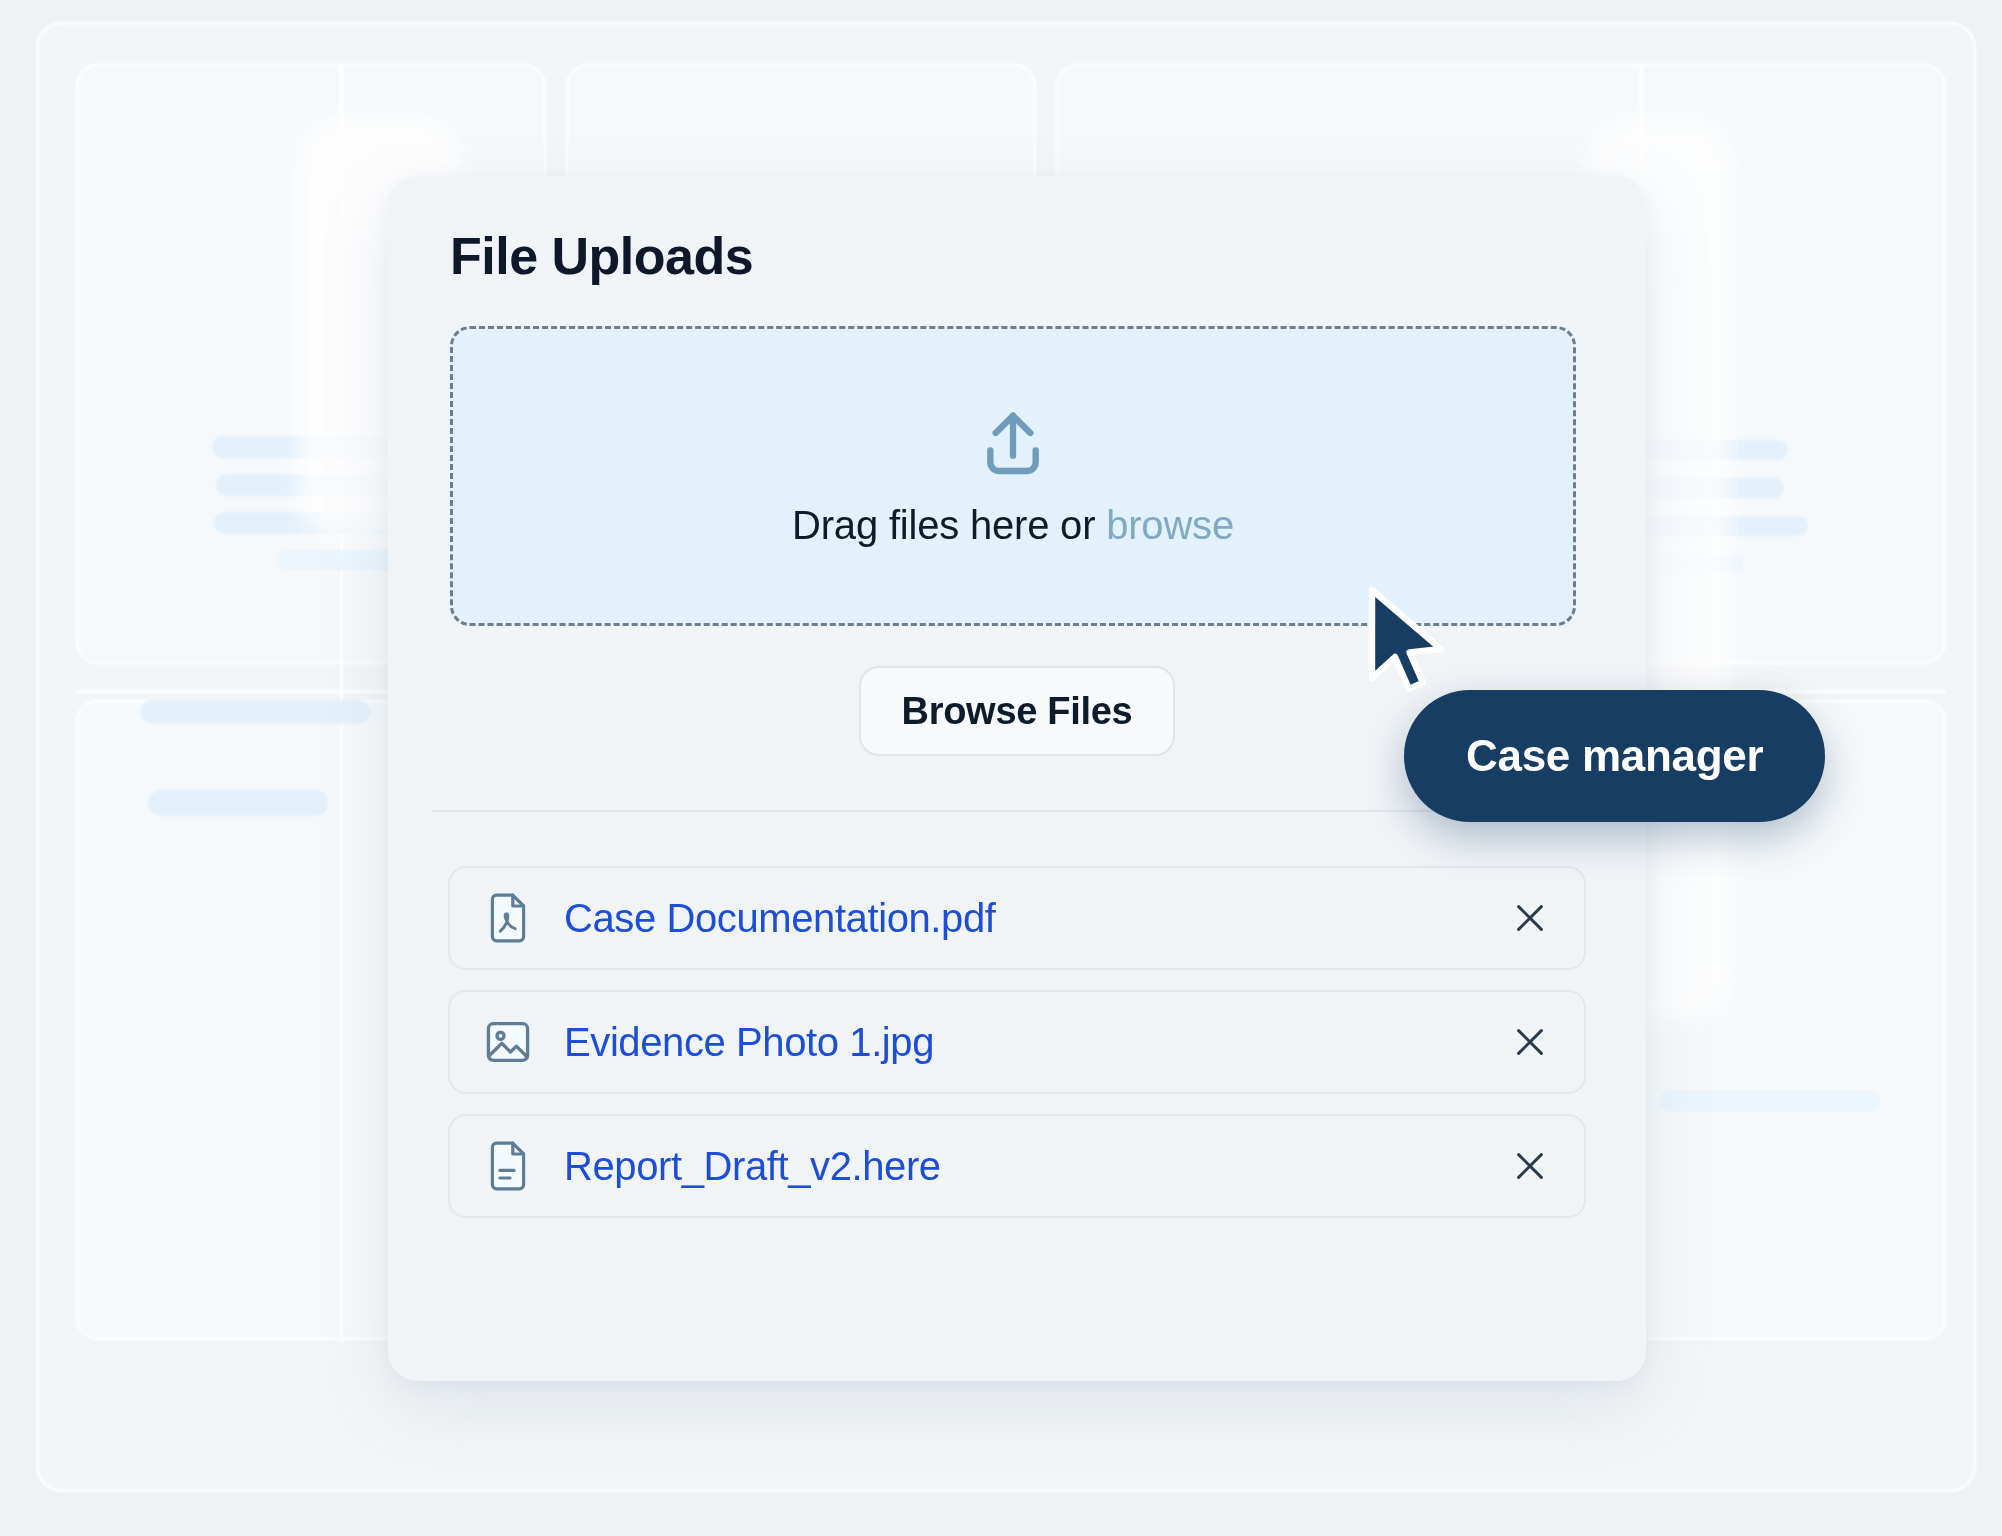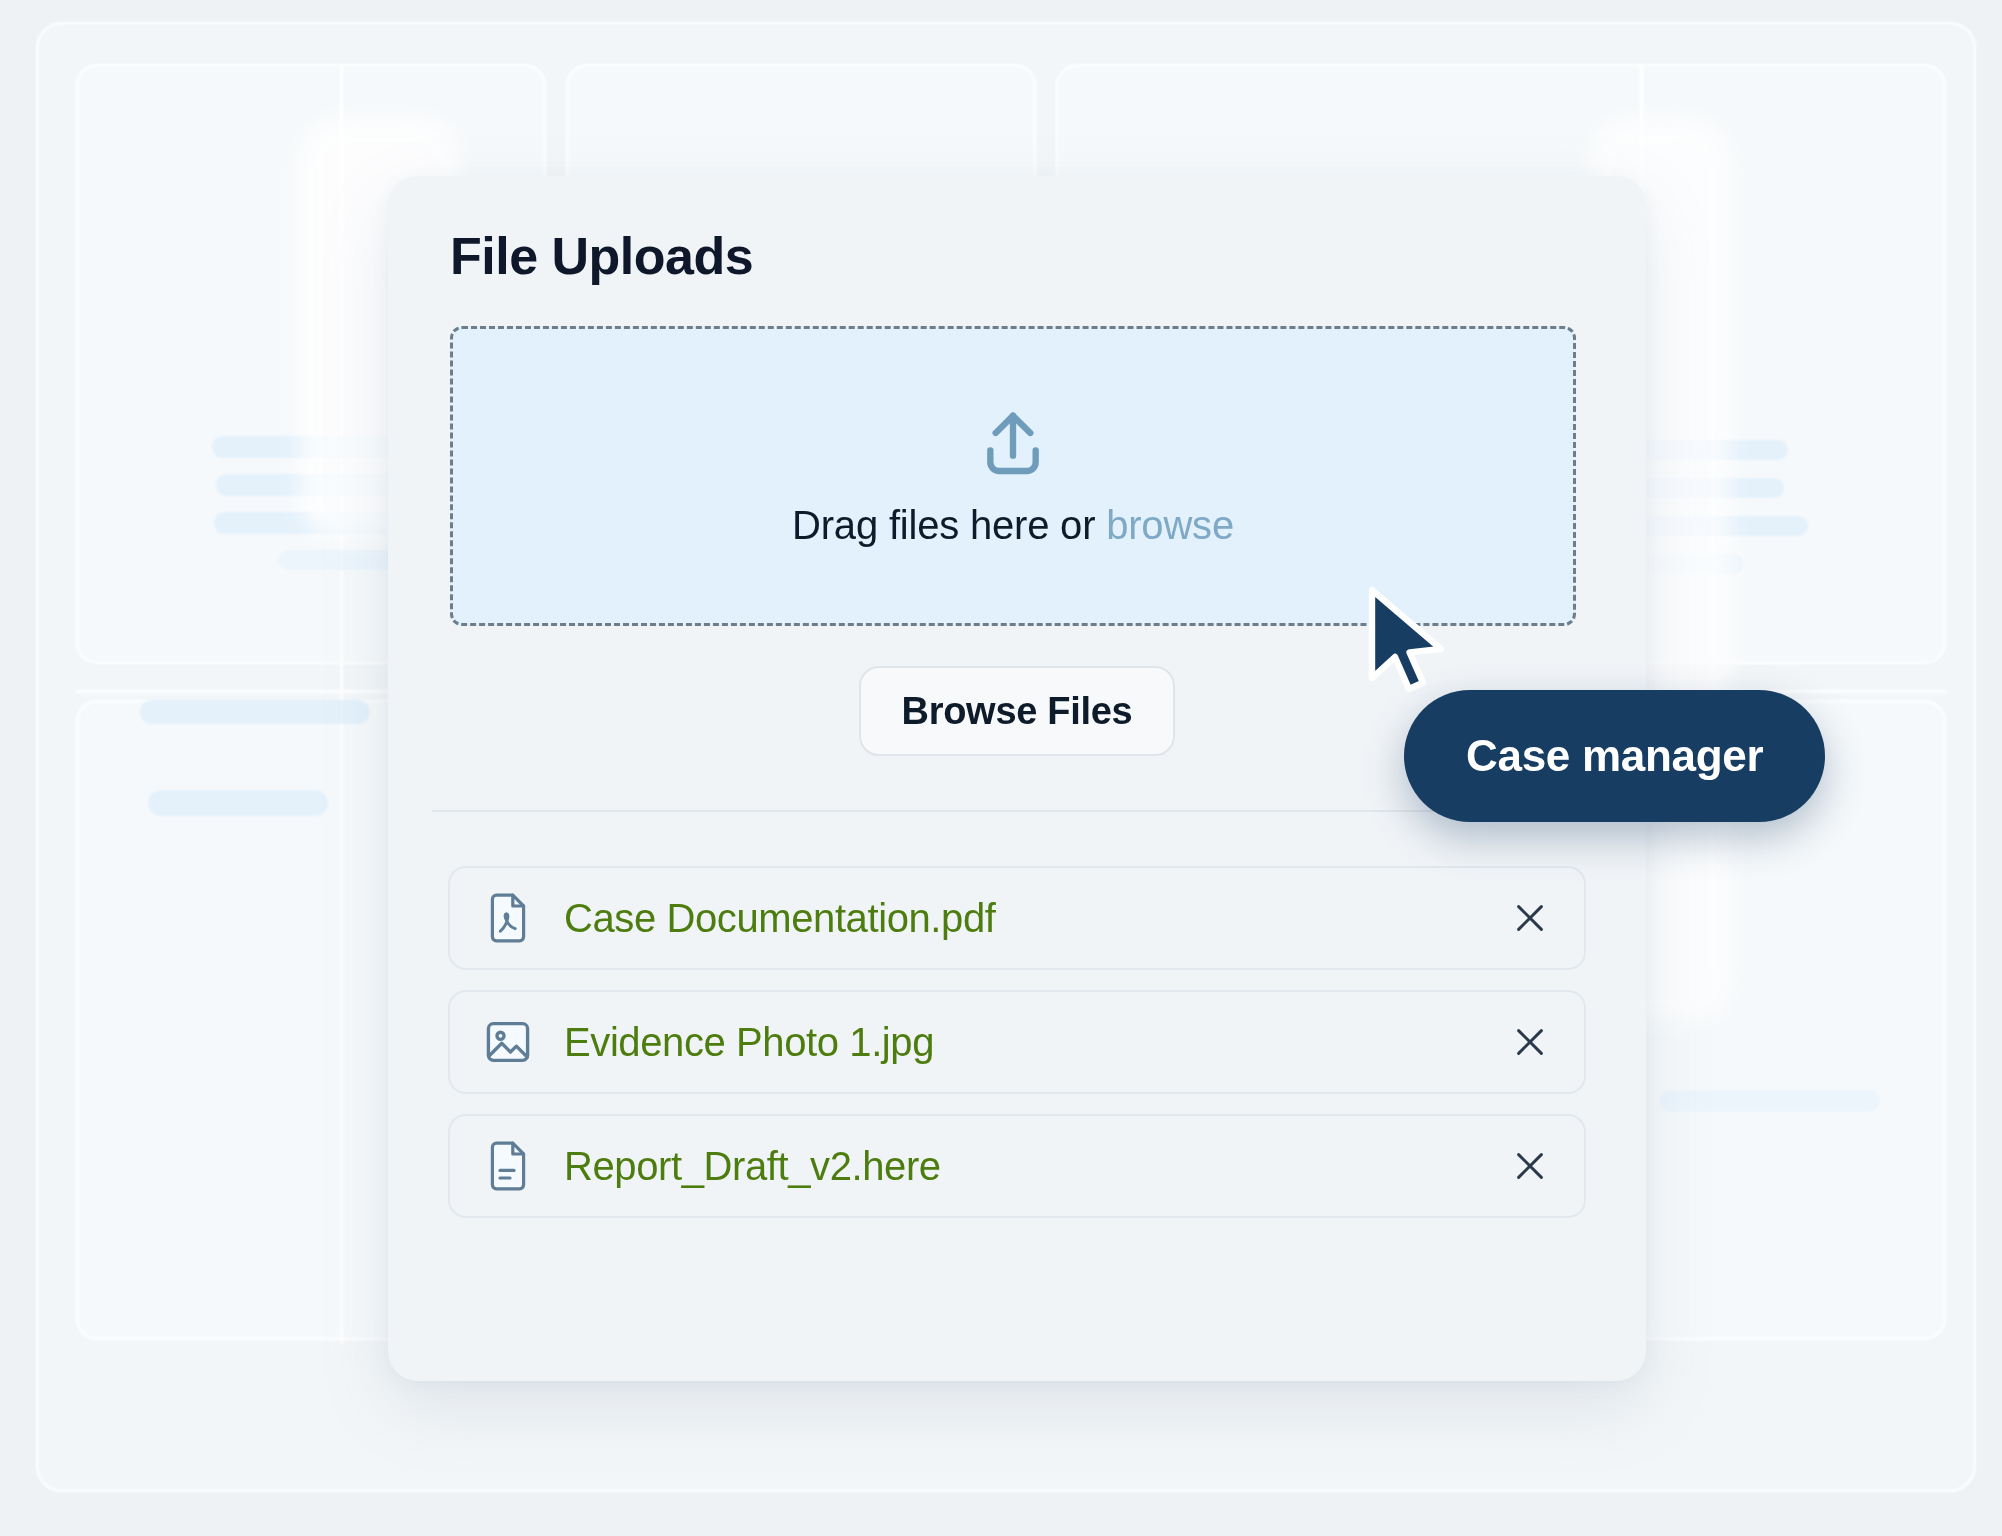--- a/index.html
+++ b/index.html
@@ -87,21 +87,21 @@
 
   
   #dropzone {
     position: absolute;
     left: 62px;
     top: 150px;
     width: 1126px;
     height: 300px;
     background: #e2f1fb;
     border: 3px dashed #6e7d8c;
-    border-radius: 12px;
+    border-radius: 20px;
     display: flex;
     flex-direction: column;
     align-items: center;
     justify-content: center;
     gap: 18px;
   }
   #upload-arrow-icon { display: block; }
   .dropzone-text {
     font-size: 40px;
     color: #0d1b2a;
@@ -166,21 +166,21 @@
     width: 56px;
     height: 56px;
     display: flex;
     align-items: center;
     justify-content: center;
     flex: 0 0 auto;
   }
   .file-name {
     margin-left: 28px;
     font-size: 40px;
-    color: #4d7c0f;
+    color: #1d4ed8;
     letter-spacing: -0.4px;
     white-space: nowrap;
     flex: 1 1 auto;
   }
   .remove-btn {
     width: 52px;
     height: 52px;
     flex: 0 0 auto;
     display: flex;
     align-items: center;

